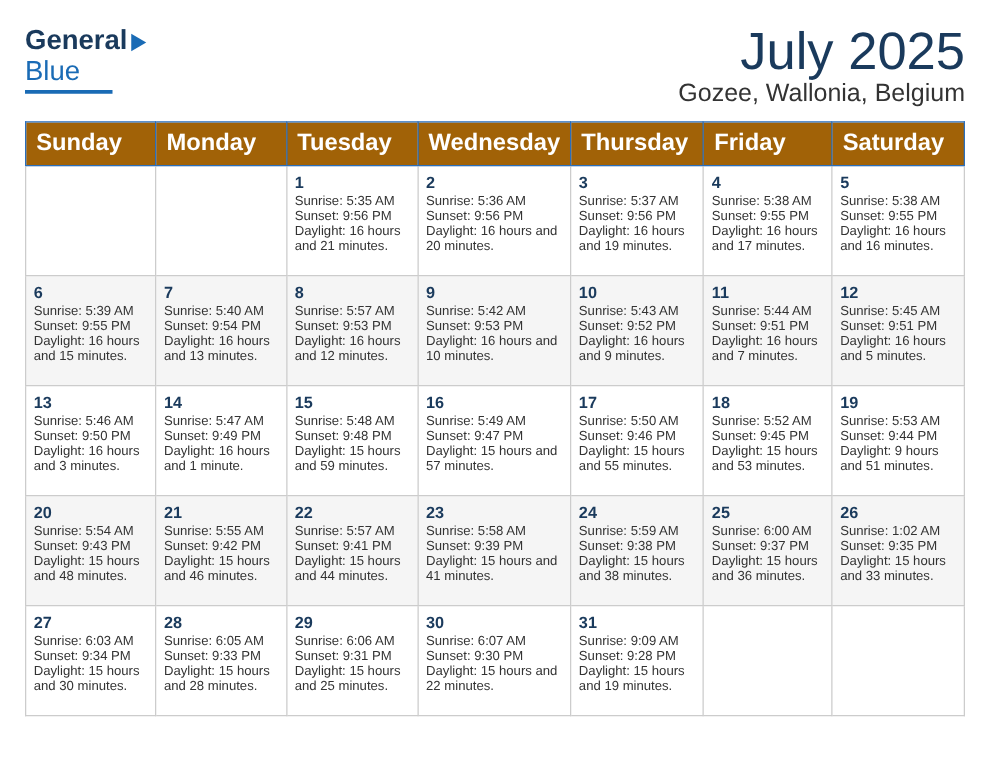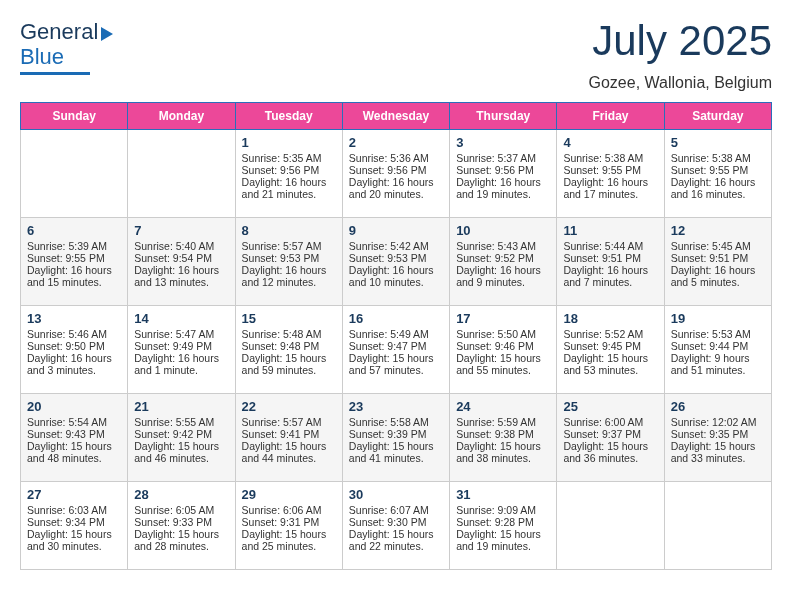--- a/index.html
+++ b/index.html
@@ -16,56 +16,56 @@
       align-items: flex-start;
       margin-bottom: 10px;
     }
     .logo {
       display: flex;
       flex-direction: column;
       align-items: flex-start;
     }
     .logo-text {
       font-size: 22px;
-      font-weight: normal;
+      font-weight: bold;
       color: #1a3a5c;
       line-height: 1.1;
     }
     .logo-line {
       width: 70px;
       height: 3px;
       background: #1a6bb5;
       margin-top: 2px;
     }
     .title-block {
       text-align: right;
     }
     .month-title {
       font-size: 42px;
       font-weight: normal;
       color: #1a3a5c;
       line-height: 1;
     }
     .location {
-      font-size: 16px;
+      font-size: 20px;
       color: #333;
-      margin-top: 12px;
+      margin-top: 2px;
     }
     .calendar {
       width: 100%;
       border-collapse: collapse;
       border: 1px solid #ccc;
     }
     .calendar th {
-      background: #ec4899;
+      background: #a16207;
       color: #fff;
-      font-size: 12px;
+      font-size: 19px;
       font-weight: bold;
       padding: 6px 8px;
-      text-align: center;
+      text-align: left;
       border: 1px solid #2a6ebb;
     }
     .calendar td {
       width: 107px;
       vertical-align: top;
       padding: 5px 6px;
       border: 1px solid #ccc;
       font-size: 10.5px;
       color: #333;
       background: #fff;
@@ -146,21 +146,21 @@
         <td><span class="day-num">18</span><span>Sunrise: 5:52 AM</span><br><span>Sunset: 9:45 PM</span><br><span>Daylight: 15 hours and 53 minutes.</span></td>
         <td><span class="day-num">19</span><span>Sunrise: 5:53 AM</span><br><span>Sunset: 9:44 PM</span><br><span>Daylight: 9 hours and 51 minutes.</span></td>
       </tr>
       <tr>
         <td><span class="day-num">20</span><span>Sunrise: 5:54 AM</span><br><span>Sunset: 9:43 PM</span><br><span>Daylight: 15 hours and 48 minutes.</span></td>
         <td><span class="day-num">21</span><span>Sunrise: 5:55 AM</span><br><span>Sunset: 9:42 PM</span><br><span>Daylight: 15 hours and 46 minutes.</span></td>
         <td><span class="day-num">22</span><span>Sunrise: 5:57 AM</span><br><span>Sunset: 9:41 PM</span><br><span>Daylight: 15 hours and 44 minutes.</span></td>
         <td><span class="day-num">23</span><span>Sunrise: 5:58 AM</span><br><span>Sunset: 9:39 PM</span><br><span>Daylight: 15 hours and 41 minutes.</span></td>
         <td><span class="day-num">24</span><span>Sunrise: 5:59 AM</span><br><span>Sunset: 9:38 PM</span><br><span>Daylight: 15 hours and 38 minutes.</span></td>
         <td><span class="day-num">25</span><span>Sunrise: 6:00 AM</span><br><span>Sunset: 9:37 PM</span><br><span>Daylight: 15 hours and 36 minutes.</span></td>
-        <td><span class="day-num">26</span><span>Sunrise: 12:02 AM</span><br><span>Sunset: 9:35 PM</span><br><span>Daylight: 15 hours and 33 minutes.</span></td>
+        <td><span class="day-num">26</span><span>Sunrise: 1:02 AM</span><br><span>Sunset: 9:35 PM</span><br><span>Daylight: 15 hours and 33 minutes.</span></td>
       </tr>
       <tr>
         <td><span class="day-num">27</span><span>Sunrise: 6:03 AM</span><br><span>Sunset: 9:34 PM</span><br><span>Daylight: 15 hours and 30 minutes.</span></td>
         <td><span class="day-num">28</span><span>Sunrise: 6:05 AM</span><br><span>Sunset: 9:33 PM</span><br><span>Daylight: 15 hours and 28 minutes.</span></td>
         <td><span class="day-num">29</span><span>Sunrise: 6:06 AM</span><br><span>Sunset: 9:31 PM</span><br><span>Daylight: 15 hours and 25 minutes.</span></td>
         <td><span class="day-num">30</span><span>Sunrise: 6:07 AM</span><br><span>Sunset: 9:30 PM</span><br><span>Daylight: 15 hours and 22 minutes.</span></td>
         <td><span class="day-num">31</span><span>Sunrise: 9:09 AM</span><br><span>Sunset: 9:28 PM</span><br><span>Daylight: 15 hours and 19 minutes.</span></td>
         <td class="cell-empty"></td>
         <td class="cell-empty"></td>
       </tr>

